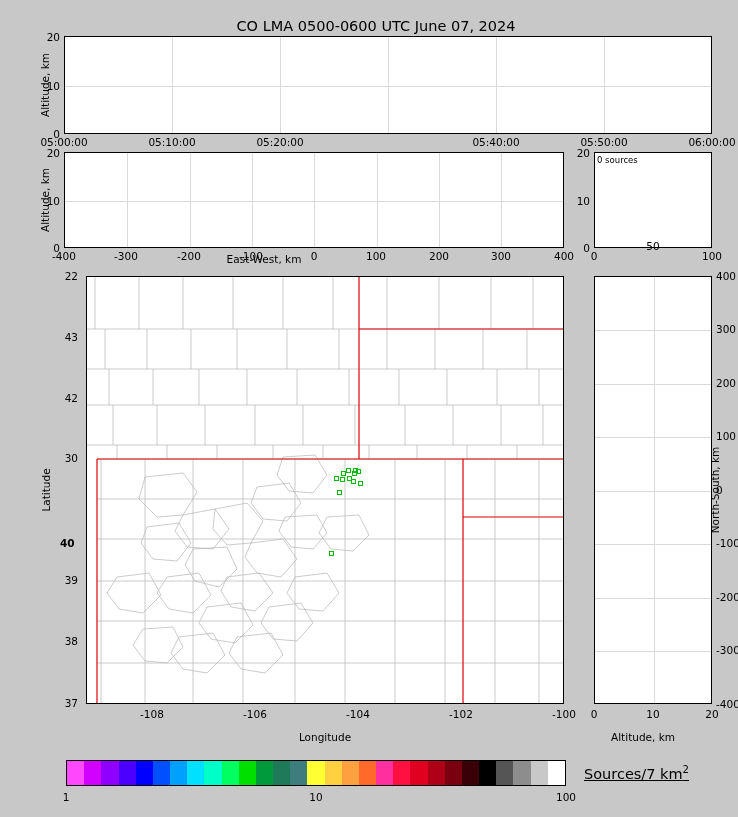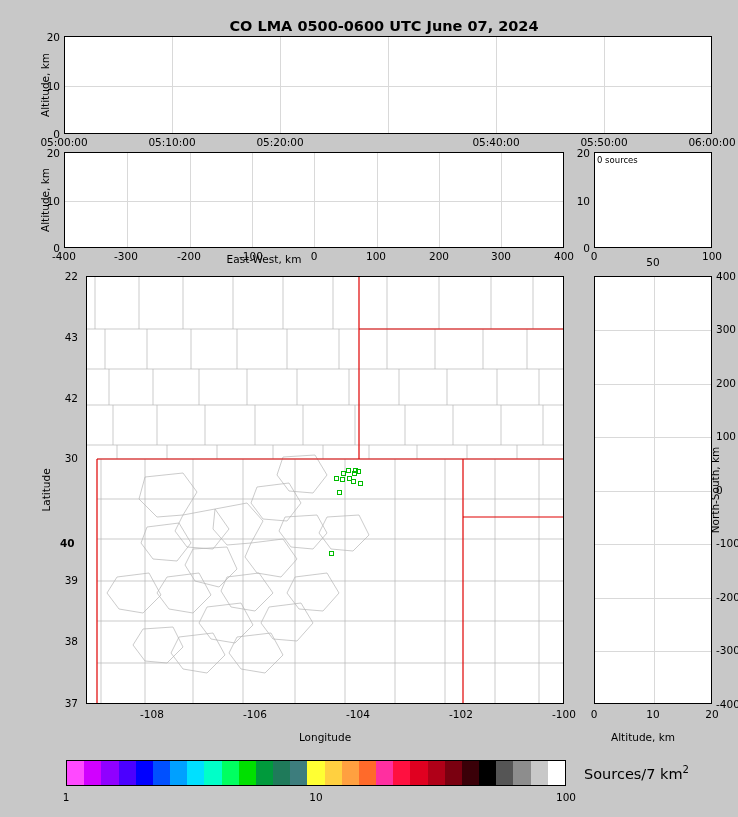--- a/index.html
+++ b/index.html
@@ -16,29 +16,29 @@
   .rot{transform:rotate(-90deg);transform-origin:50% 50%;}
   .title{position:absolute;font-size:14.5px;color:#000;white-space:nowrap;text-align:center;}
   .gridv{position:absolute;top:0;bottom:0;width:1px;background:#d9d9d9;}
   .gridh{position:absolute;left:0;right:0;height:1px;background:#d9d9d9;}
   .srccount{position:absolute;font-size:8.5px;color:#000;white-space:nowrap;}
   .mapbox{position:absolute;overflow:hidden;}
   .src{position:absolute;width:5px;height:5px;border:1px solid #00bb00;box-sizing:border-box;background:transparent;}
   .cbarcell{height:100%;float:left;}
   .cbarwrap{position:absolute;border:1px solid #000;box-sizing:border-box;overflow:hidden;}
   .cbarlabel{position:absolute;font-size:10.5px;}
-  .cbartitle{position:absolute;font-size:14.5px;white-space:nowrap;}
+  .cbartitle{position:absolute;font-size:14.5px;white-space:nowrap;text-decoration:underline;}
   sup{font-size:.7em;vertical-align:super;}
 </style>
 </head>
 <body>
 
 <div id="root">
 
-  <div class="title" style="left:60px;top:18px;width:648px;font-weight:bold;">CO LMA 0500-0600 UTC June 07, 2024</div>
+  <div class="title" style="left:52px;top:18px;width:648px;">CO LMA 0500-0600 UTC June 07, 2024</div>
 
   <div class="panel" style="left:64px;top:36px;width:648px;height:98px;">
     <div class="gridv" style="left:107px;"></div>
     <div class="gridv" style="left:215px;"></div>
     <div class="gridv" style="left:323px;"></div>
     <div class="gridv" style="left:431px;"></div>
     <div class="gridv" style="left:539px;"></div>
     <div class="gridh" style="top:49px;"></div>
   </div>
 
@@ -81,21 +81,21 @@
   <div class="ticklabel" style="left:564px;top:250px;transform:translateX(-50%);">400</div>
   <div class="axlabel" style="left:264px;top:253px;transform:translateX(-50%);">East-West, km</div>
 
   <div class="panel" style="left:594px;top:152px;width:118px;height:96px;">
   </div>
   <div class="srccount" style="left:597px;top:155px;">0 sources</div>
   <div class="ticklabel" style="left:574px;top:147px;text-align:right;width:16px;">20</div>
   <div class="ticklabel" style="left:574px;top:195px;text-align:right;width:16px;">10</div>
   <div class="ticklabel" style="left:574px;top:242px;text-align:right;width:16px;">0</div>
   <div class="ticklabel" style="left:594px;top:250px;transform:translateX(-50%);">0</div>
-  <div class="ticklabel" style="left:653px;top:256px;transform:translateX(-50%);">50</div>
+  <div class="ticklabel" style="left:653px;top:240px;transform:translateX(-50%);">50</div>
   <div class="ticklabel" style="left:712px;top:250px;transform:translateX(-50%);">100</div>
 
   <div class="panel mapbox" style="left:86px;top:276px;width:478px;height:428px;">
     <svg width="478" height="428" viewBox="0 0 478 428" style="position:absolute;left:0;top:0;">
       <g stroke="#b4b4b4" stroke-width="0.7" fill="none">
 
         <path d="M0,52 L478,52"></path>
         <path d="M0,92 L478,92"></path>
         <path d="M0,128 L478,128"></path>
         <path d="M0,168 L478,168"></path>

